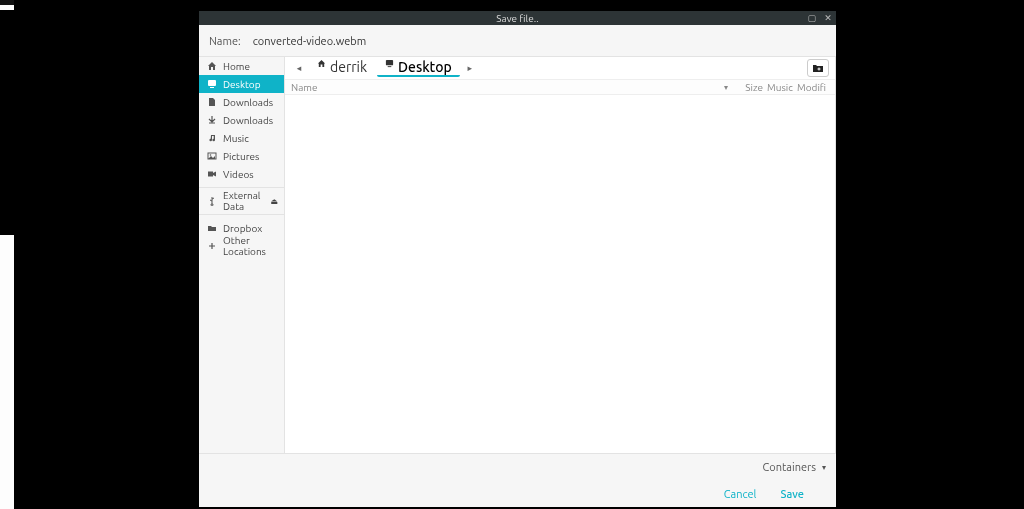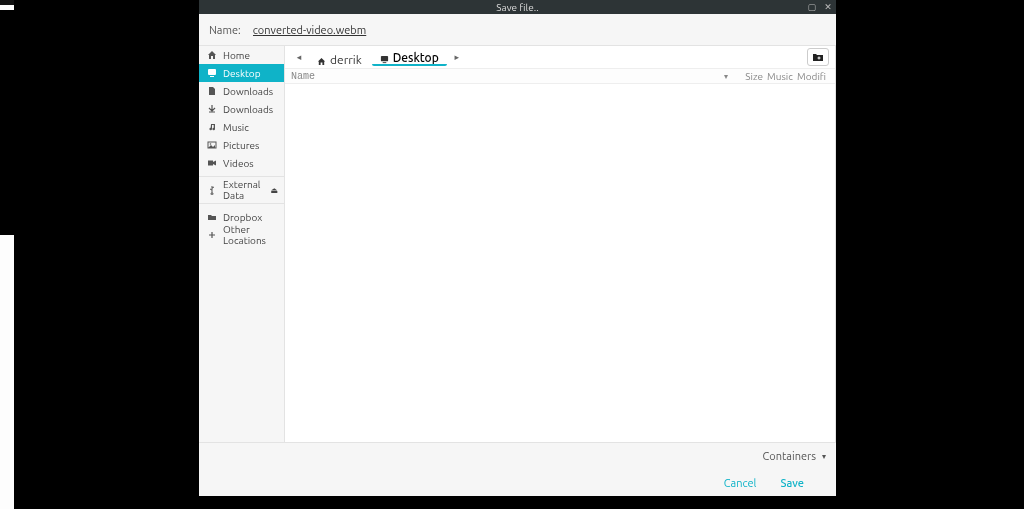--- a/index.html
+++ b/index.html
@@ -4,21 +4,21 @@
 <style>
   * { box-sizing: border-box; margin: 0; padding: 0; font-family: "Segoe UI", Ubuntu, Cantarell, sans-serif; }
   html, body { width: 1024px; height: 509px; background: #000; overflow: hidden; }
 
   .left-strip { position: absolute; left: 0; top: 0; width: 14px; height: 100%; background: #fdfdfd; }
   .left-strip::before { content: ""; position: absolute; left: 0; top: 0; width: 14px; height: 5px; background: #111; }
   .left-strip-gap { position: absolute; left: 0; top: 10px; right: 0; height: 225px; background:#000; }
 
   .dialog {
     position: absolute;
-    left: 199px; top: 0;
+    left: 199px; top: 11px;
     width: 637px; height: 496px;
     background: #f6f6f6;
     display: flex; flex-direction: column;
     font-size: 11px;
     color: #333;
     box-shadow: 0 0 0 1px rgba(0,0,0,.25);
   }
 
   .titlebar {
     height: 14px; background: #2d3436; color: #ddd;
@@ -30,59 +30,58 @@
 
   .name-row {
     height: 32px; display: flex; align-items: center; gap: 12px;
     padding: 12px 10px; border-bottom: 1px solid #e3e3e3;
   }
   .name-row label { color: #555; font-size: 11px; }
   .name-input {
     flex: 0 0 auto; width: 520px;
     border: none; background: transparent; font-size: 11px; color: #333;
     outline: none;
-    text-decoration: underline;
   }
 
   .body { flex: 1; display: flex; min-height: 0; }
 
   .sidebar { width: 86px; flex: none; background: #f6f6f6; border-right: 1px solid #e3e3e3; }
   .side-item {
     display: flex; align-items: center; gap: 6px;
     height: 18px; padding: 0 8px; font-size: 10px; color: #444;
     cursor: pointer; position: relative;
   }
   .side-item .icon { width: 10px; height: 10px; display: inline-flex; align-items: center; justify-content: center; font-size: 9px; }
   .side-item.selected { background: #0fb3c8; color: #fff; }
   .side-item .eject { position: absolute; right: 6px; font-size: 8px; }
   .side-sep { height: 1px; background: #e3e3e3; margin: 4px 0; }
 
   .content { flex: 1; display: flex; flex-direction: column; background: #fff; border-right: 1px solid #e3e3e3; min-width:0; }
 
   .path-row { height: 22px; display: flex; align-items: center; padding: 0 6px; gap:2px; }
   .path-btn {
-    display: inline-flex; align-items: flex-end; gap: 4px;
-    padding: 0 8px; height: 18px; font-size: 12px; color: #333;
+    display: inline-flex; align-items: flex-start; gap: 4px;
+    padding: 0 8px; height: 18px; font-size: 14px; color: #333;
     border-radius: 2px; cursor: pointer;
   }
   .path-btn.active { border-bottom: 2px solid #0fb3c8; color:#000; font-weight:500; }
   .path-nav { width: 16px; text-align:center; font-size:9px; color:#666; cursor:pointer; }
   .newfolder-btn {
     margin-left: auto; width: 22px; height: 18px;
     border: 1px solid #ccc; border-radius: 3px; background: #fff;
     display:flex; align-items:center; justify-content:center; font-size: 10px; cursor:pointer;
     color:#222;
   }
 
   .list-header {
     height: 16px; display: flex; align-items: center; padding: 0 6px;
     border-top: 1px solid #eee; border-bottom: 1px solid #eee;
     font-size: 10px; color: #888; background:#fdfdfd;
   }
-  .col-name { flex: 1; font-family: Liberation Mono, monospace; }
+  .col-name { flex: 1; }
   .col-sort { width: 14px; text-align:center; font-size:8px; }
   .col-size { width: 30px; text-align:right; }
   .col-type { width: 34px; text-align:center; }
   .col-mod  { width: 32px; text-align:left; overflow:hidden; }
 
   .file-area { flex:1; background:#fff; }
 
   .footer { height: 54px; border-top: 1px solid #e3e3e3; background:#f6f6f6; display:flex; flex-direction:column; }
   .filter-row { height: 26px; display:flex; align-items:center; justify-content:flex-end; padding:0 10px; font-size:11px; color:#555; gap:6px; cursor:pointer; }
   .filter-row .chev { font-size:8px; }

